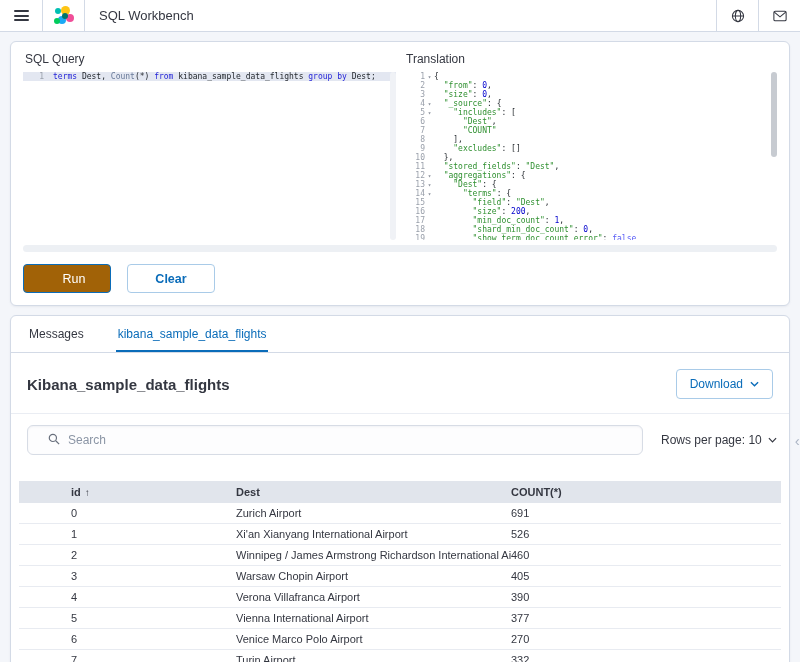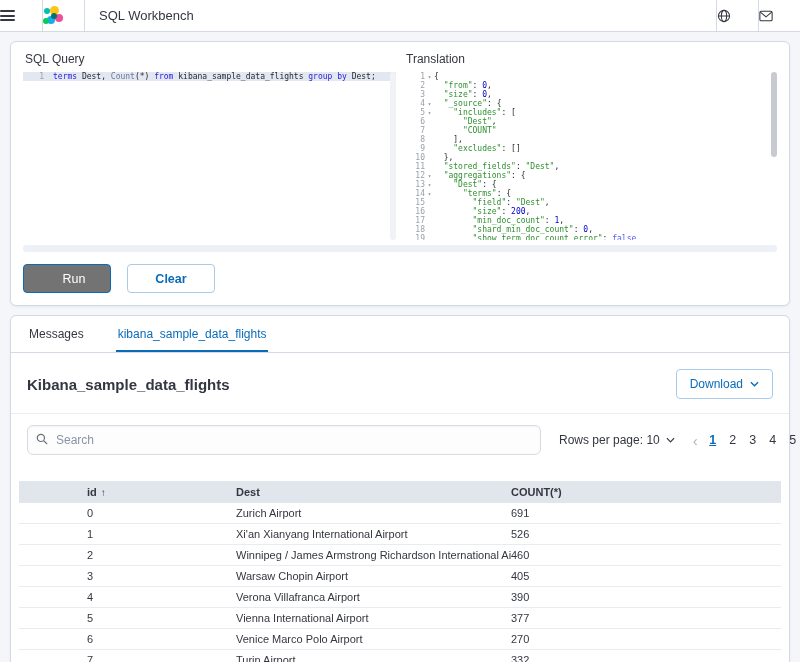--- a/index.html
+++ b/index.html
@@ -8,21 +8,21 @@
     font-family: "Liberation Sans", sans-serif;
     background: #F4F6FA;
     color: #343741;
     font-size: 12px;
   }
   
   .topbar {
     height: 32px; background: #fff; border-bottom: 1px solid #D3DAE6;
     display: flex; align-items: stretch;
   }
-  .tb-sec { display: flex; align-items: center; }
+  .tb-sec { display: flex; align-items: center; justify-content: center; }
   .tb-btn { width: 42px; cursor: pointer; }
   .tb-sep { border-left: 1px solid #D3DAE6; }
   .hamburger { width: 15px; height: 11px; display: flex; flex-direction: column; justify-content: space-between; }
   .hamburger span { display: block; height: 2px; background: #343741; border-radius: 1px; }
   .logo-box { width: 20px; height: 20px; position: relative; }
   .logo-box i { position: absolute; border-radius: 50%; }
   .tb-title { font-size: 13px; font-weight: 500; padding: 0 14px; }
   .tb-right { margin-left: auto; display: flex; align-items: stretch; }
   .tb-icon svg { display: block; }
   
@@ -56,21 +56,21 @@
   .c-bool{ color: #585CF6; }
   .vtrack { position: absolute; top: 0; right: 0; width: 6px; height: 100%; background: #F0F2F6; border-radius: 3px; }
   .vthumb { position: absolute; top: 0; right: 0; width: 6px; height: 85px; background: #C7CBD1; border-radius: 3px; }
   .hscroll { height: 7px; background: #EDF0F4; border-radius: 4px; margin-top: 5px; }
   .btn-row { display: flex; gap: 16px; margin-top: 12px; }
   .btn {
     height: 29px; min-width: 88px; padding: 0 14px; border-radius: 4px;
     font-size: 12.5px; font-weight: 500; font-family: inherit;
     display: inline-flex; align-items: center; justify-content: center; cursor: pointer;
   }
-  .btn-fill { background: #737373; border: 1px solid #0A6CB9; color: #fff; padding-left: 28px; }
+  .btn-fill { background: #a16207; border: 1px solid #0A6CB9; color: #fff; padding-left: 28px; }
   .btn-hollow { background: #fff; border: 1px solid #A9CBE8; color: #0A6CB9; font-weight: bold; }
   
   .p-results { padding: 0 0 10px 0; height: 420px; }
   .tabs { display: flex; padding: 0 16px; border-bottom: 1px solid #D3DAE6; }
   .tab {
     padding: 11px 2px 9px 2px; margin-right: 30px; font-size: 12px; font-weight: 500;
     color: #343741; border-bottom: 2px solid transparent; cursor: pointer;
   }
   .tab.active { color: #0A6CB9; border-bottom-color: #0A6CB9; }
   .title-row {
@@ -78,44 +78,44 @@
     padding: 16px 16px 14px 16px; border-bottom: 1px solid #EAEDF3;
   }
   .res-title { font-size: 15px; font-weight: 700; }
   .dl-btn {
     display: inline-flex; align-items: center; gap: 7px; height: 30px; padding: 0 13px;
     border: 1px solid #A9CBE8; border-radius: 4px; background: #fff;
     color: #0A6CB9; font-size: 12px; font-weight: 500; cursor: pointer; font-family: inherit;
   }
   .search-row { display: flex; align-items: center; padding: 11px 16px 12px 16px; gap: 14px; }
   .search-box {
-    flex: none; width: 514px; height: 30px; border: 1px solid #D7DCE5; border-radius: 6px;
+    flex: none; width: 616px; height: 30px; border: 1px solid #D7DCE5; border-radius: 6px;
     background: #FDFDFE; box-shadow: inset 0 1px 2px rgba(108,121,144,0.08);
-    display: flex; align-items: center; padding: 0 8px; gap: 8px;
+    display: flex; align-items: center; padding: 0 20px; gap: 8px;
   }
   .search-box input {
     border: none; outline: none; background: transparent; flex: 1;
     font-family: inherit; font-size: 12px; color: #343741;
   }
   .search-box input::placeholder { color: #8B95A5; }
   .rpp { display: inline-flex; align-items: center; gap: 6px; font-size: 12px; cursor: pointer; white-space: nowrap; margin-left: 4px; }
   .pager { margin-left: auto; display: flex; align-items: center; gap: 2px; }
   .pg-item {
     min-width: 18px; height: 20px; display: inline-flex; align-items: center; justify-content: center;
     font-size: 12.5px; color: #343741; cursor: pointer; padding: 0 2px;
   }
   .pg-item.active { color: #0A6CB9; font-weight: 600; text-decoration: underline; }
   .pg-chev { font-size: 15px; padding: 0 4px; cursor: pointer; }
   .pg-chev.disabled { color: #ABB4C4; cursor: default; }
   
   .tbl { margin: 14px 8px 0 8px; font-size: 11px; }
   .t-row { display: grid; grid-template-columns: 217px 275px 1fr; align-items: center; }
   .t-head { background: #E1E5EC; height: 22px; font-weight: 700; }
   .t-cell { padding-right: 8px; overflow: hidden; white-space: nowrap; }
-  .t-cell:first-child { padding-left: 68px; }
+  .t-cell:first-child { padding-left: 52px; }
   .t-body .t-row { height: 21px; border-bottom: 1px solid #E8EBF1; background: #fff; }
   .sort-arrow { margin-left: 4px; font-size: 10px; color: #343741; }
   .chev svg { display: block; }
 </style>
 </head>
 <body>
 
 <div class="topbar">
   <div class="tb-sec tb-btn">
     <div class="hamburger">

